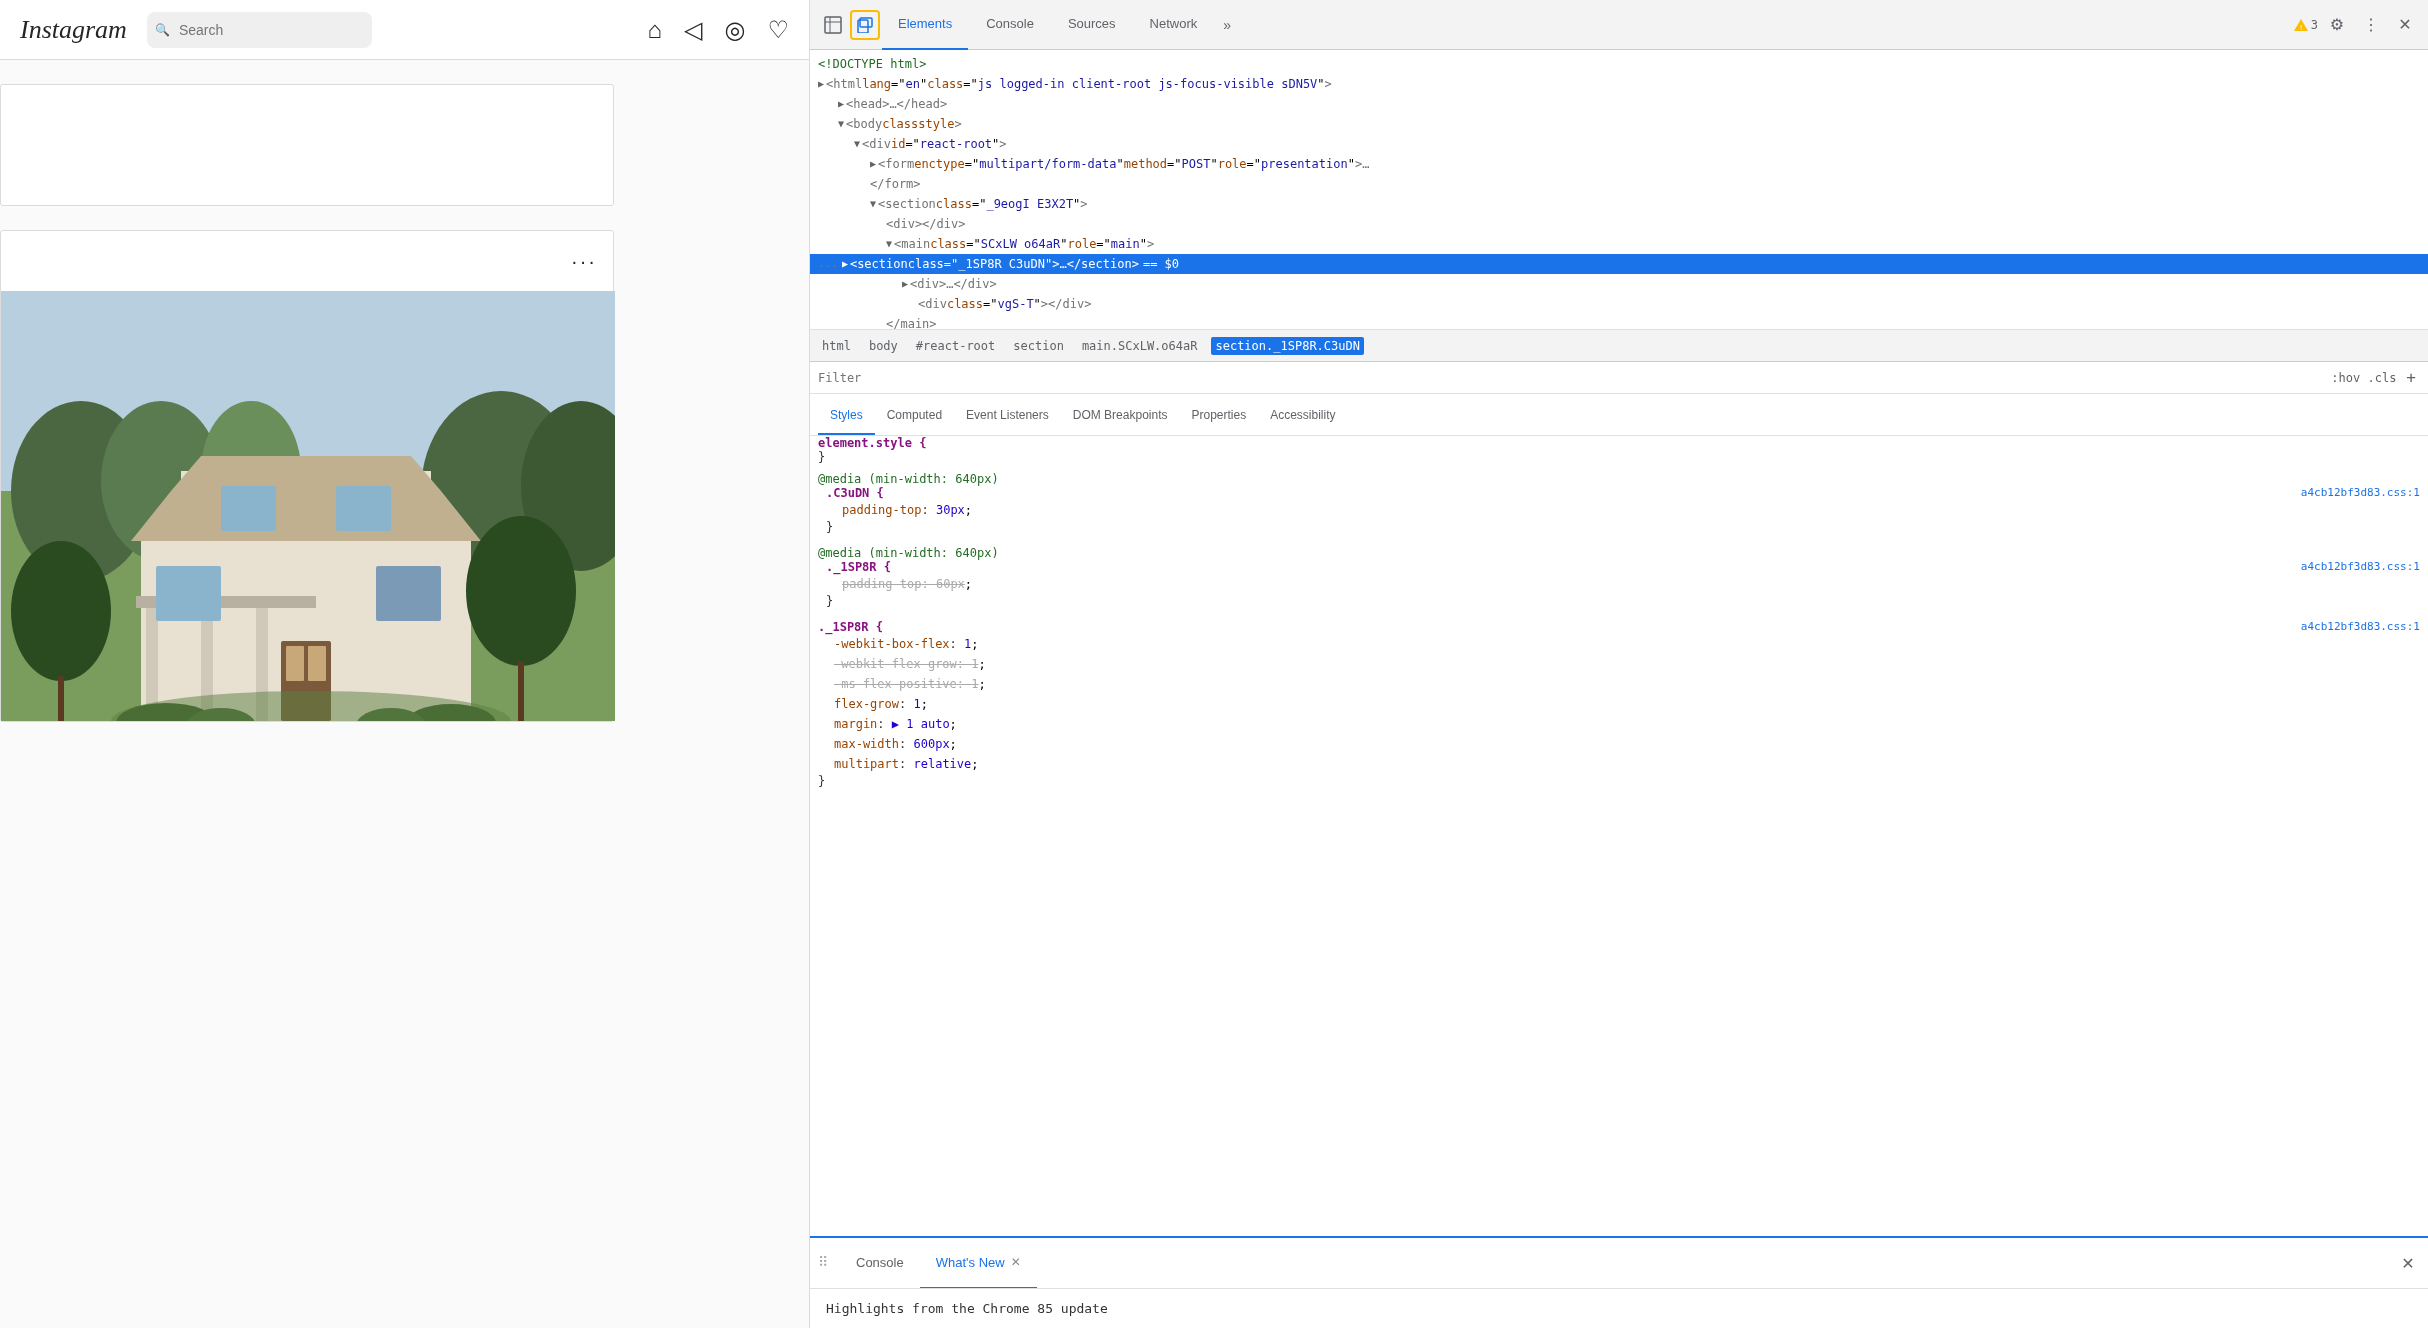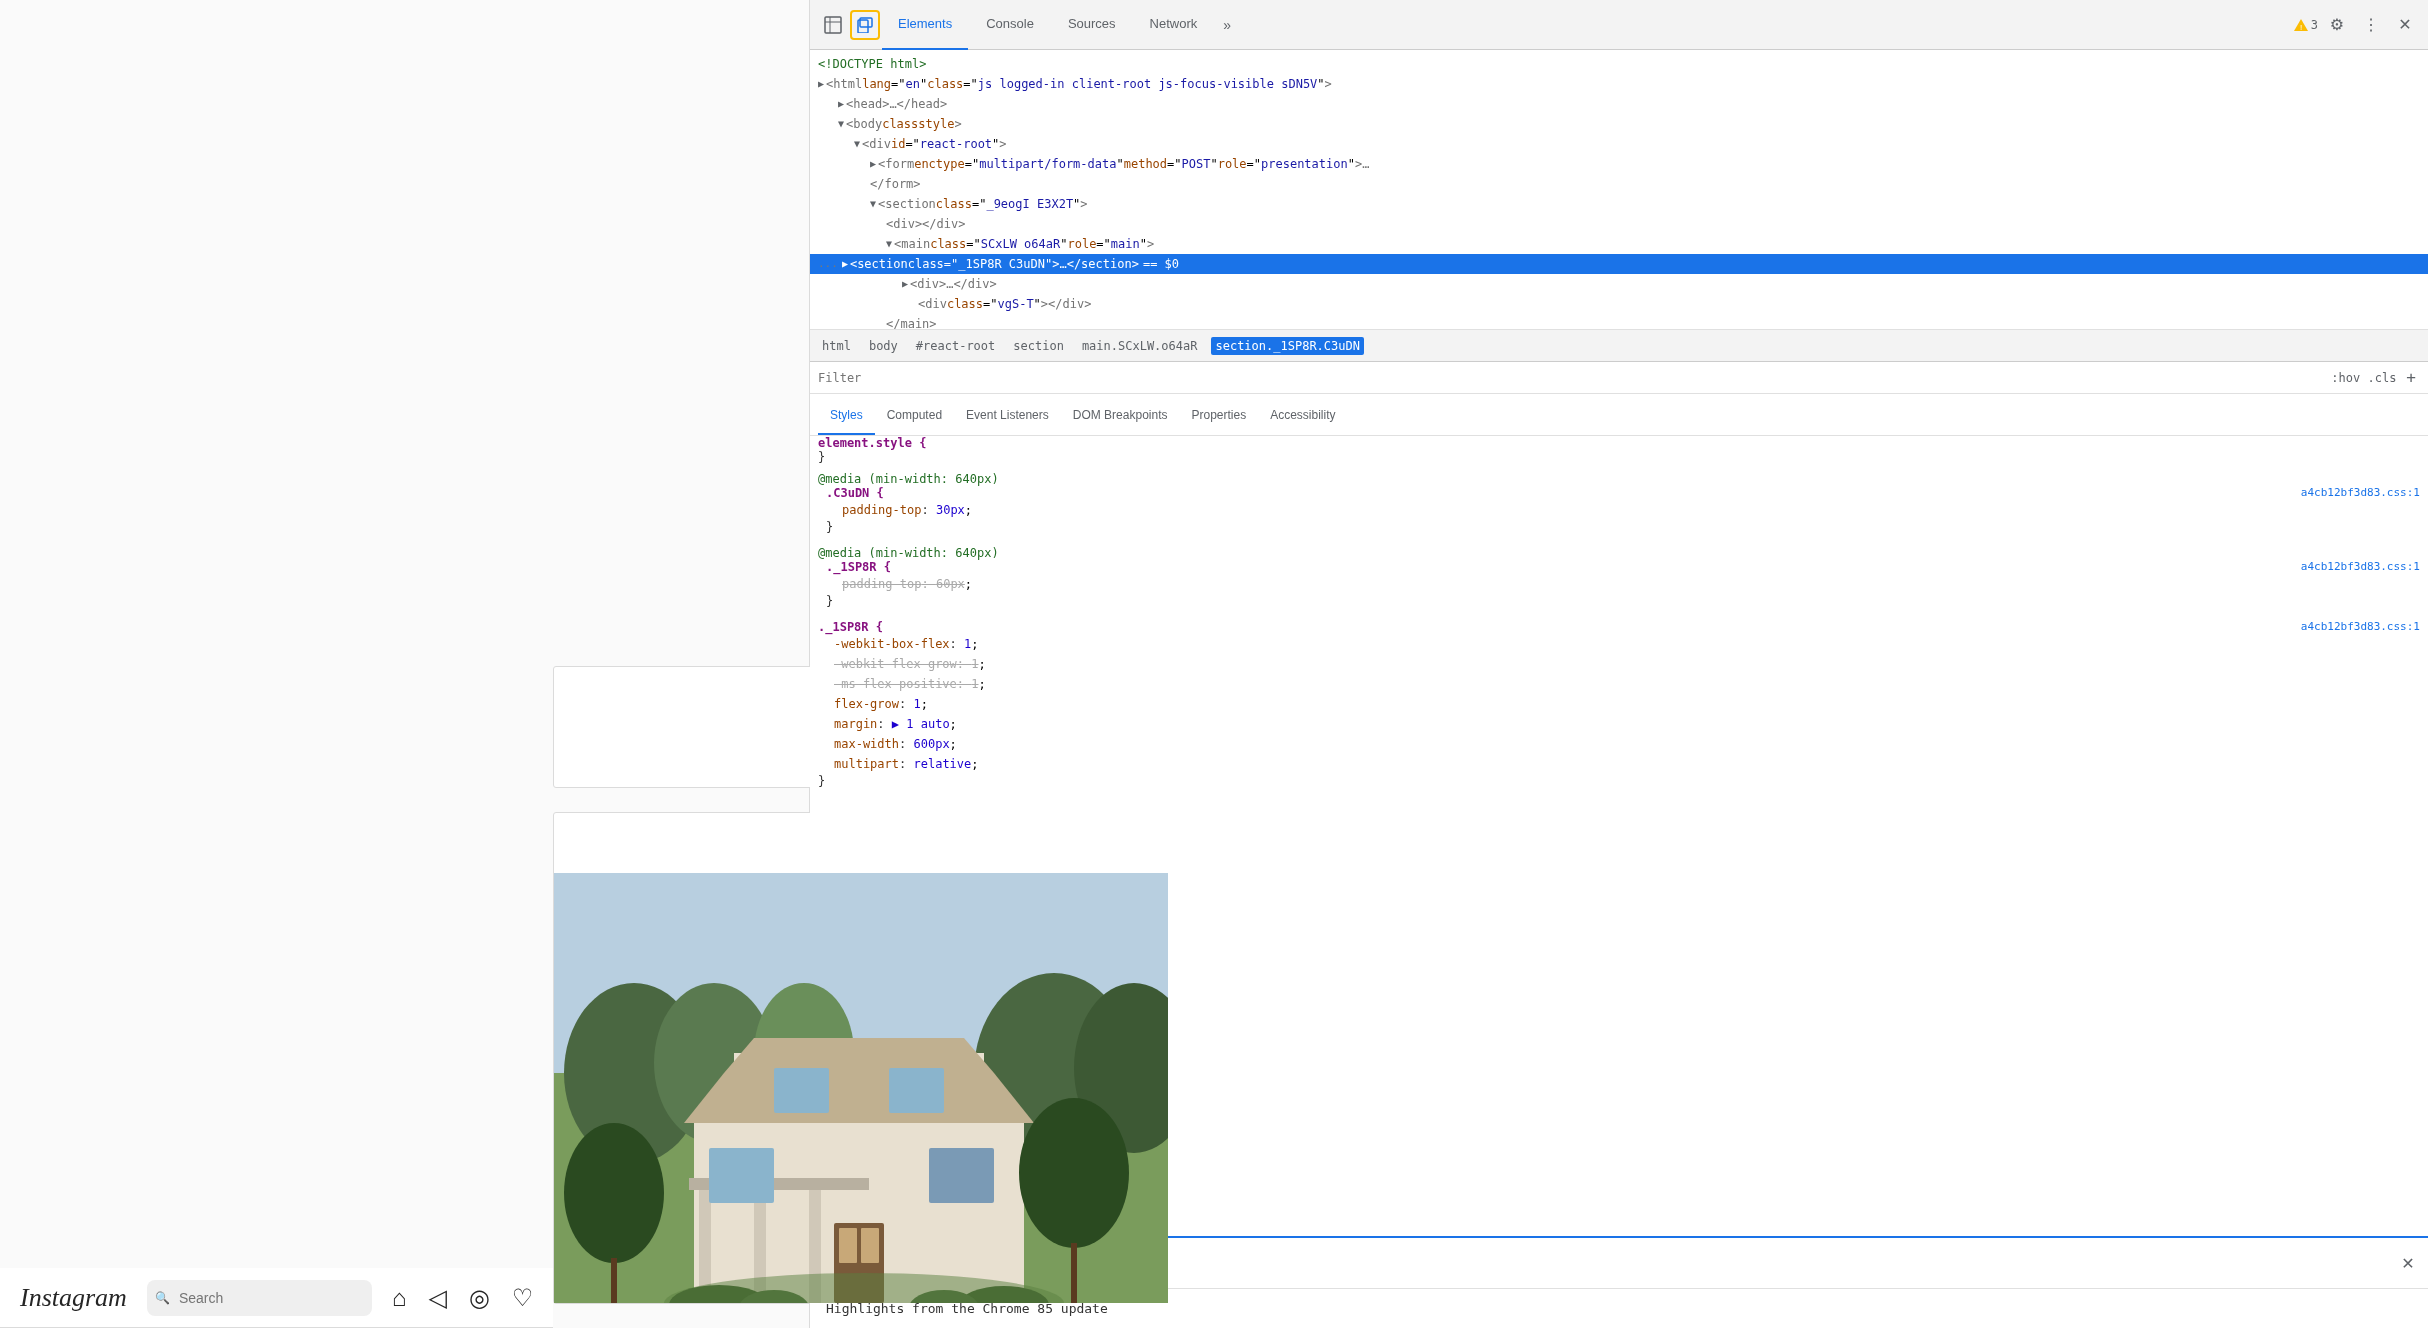--- a/index.html
+++ b/index.html
@@ -5,21 +5,22 @@
     * { margin: 0; padding: 0; box-sizing: border-box; }
     body { font-family: -apple-system, BlinkMacSystemFont, 'Segoe UI', sans-serif; background: #fafafa; display: flex; width: 2428px; height: 1328px; overflow: hidden; }
 
     
     #instagram-side {
       width: 810px;
       min-width: 810px;
       height: 1328px;
       background: #fafafa;
       display: flex;
-      align-items: flex-end;
+      flex-direction: column;
+      align-items: flex-start;
       border-right: 1px solid #dbdbdb;
     }
 
     #ig-header {
       width: 100%;
       height: 60px;
       background: #fff;
       border-bottom: 1px solid #dbdbdb;
       display: flex;
       align-items: center;

